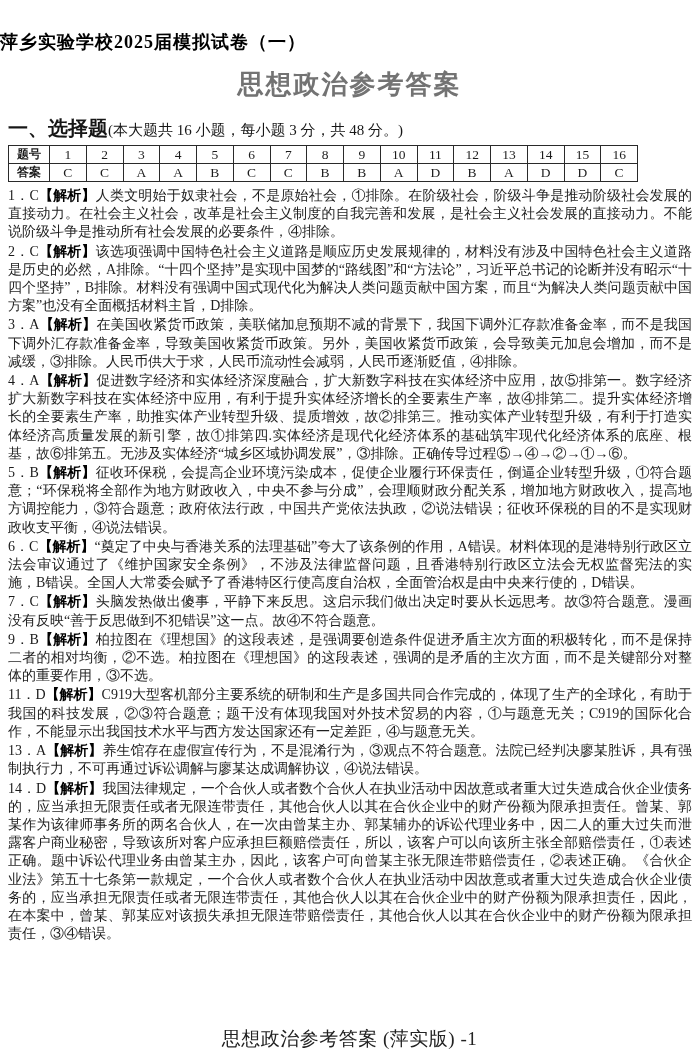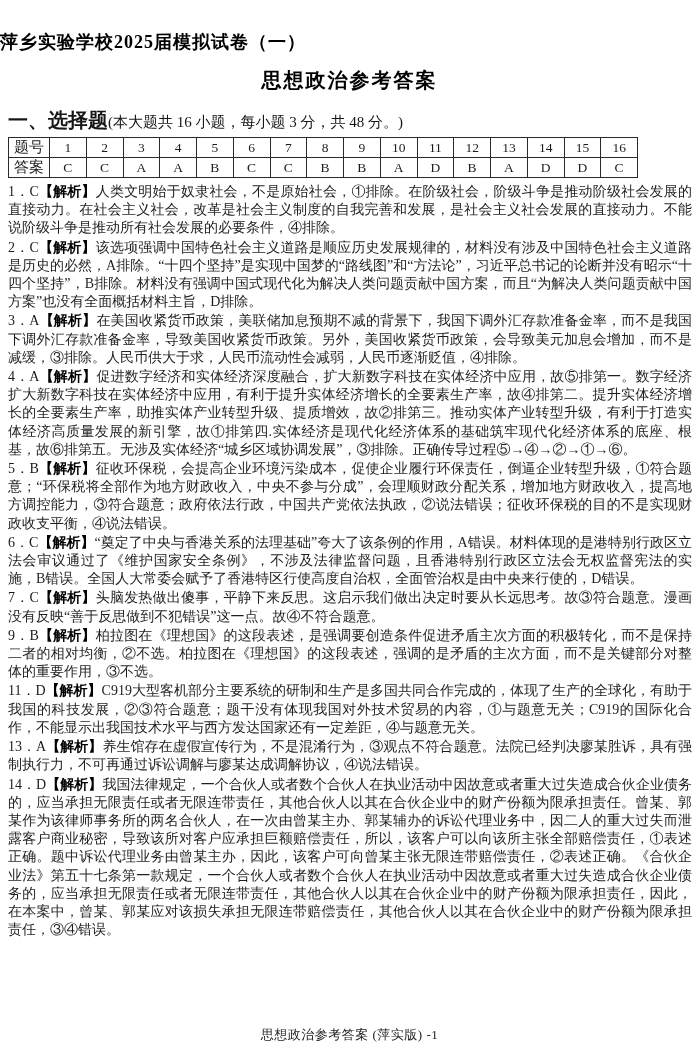--- a/index.html
+++ b/index.html
@@ -18,23 +18,23 @@
     font-size:18px;
     letter-spacing:1px;
     white-space:nowrap;
     color:#000000;
   }
   .subtitle{
     margin-top:13px;
     text-align:center;
     font-family:"Liberation Sans","DejaVu Sans",sans-serif;
     font-weight:bold;
-    font-size:20px;
+    font-size:26px;
     letter-spacing:2px;
-    color:#000000;
+    color:#737373;
   }
   .section-heading{
     margin:13px 0 0 8px;
     font-size:15px;
     white-space:nowrap;
     color:#161616;
   }
   .section-heading .lead{
     font-family:"Liberation Sans","DejaVu Sans",sans-serif;
     font-weight:bold;
@@ -50,22 +50,23 @@
     border:1px solid #2a2a2a;
     height:17px;
     text-align:center;
     vertical-align:middle;
     font-size:13.5px;
     padding:0;
     color:#1c1c1c;
   }
   .answer-table td.rowlabel{
     width:40px;
-    font-size:15px;
+    font-size:12px;
     letter-spacing:0;
+    font-weight:bold;
   }
   .body-text{
     margin:4px 7px 0 8px;
     font-size:14px;
     line-height:18.2px;
     text-align:justify;
     color:#1e1e1e;
   }
   .body-text p{
     margin:0;
@@ -78,21 +79,21 @@
     margin-top:25px;
   }
   .body-text .pfx{
     color:#1a1a1a;
   }
   .footer{
     position:absolute;
     left:0;right:0;
     top:1026px;
     text-align:center;
-    font-size:13px;
+    font-size:19px;
     letter-spacing:0.5px;
     color:#222;
     font-family:Liberation Serif, serif;
   }
 </style>
 </head>
 <body>
 
 <div class="page">
 

